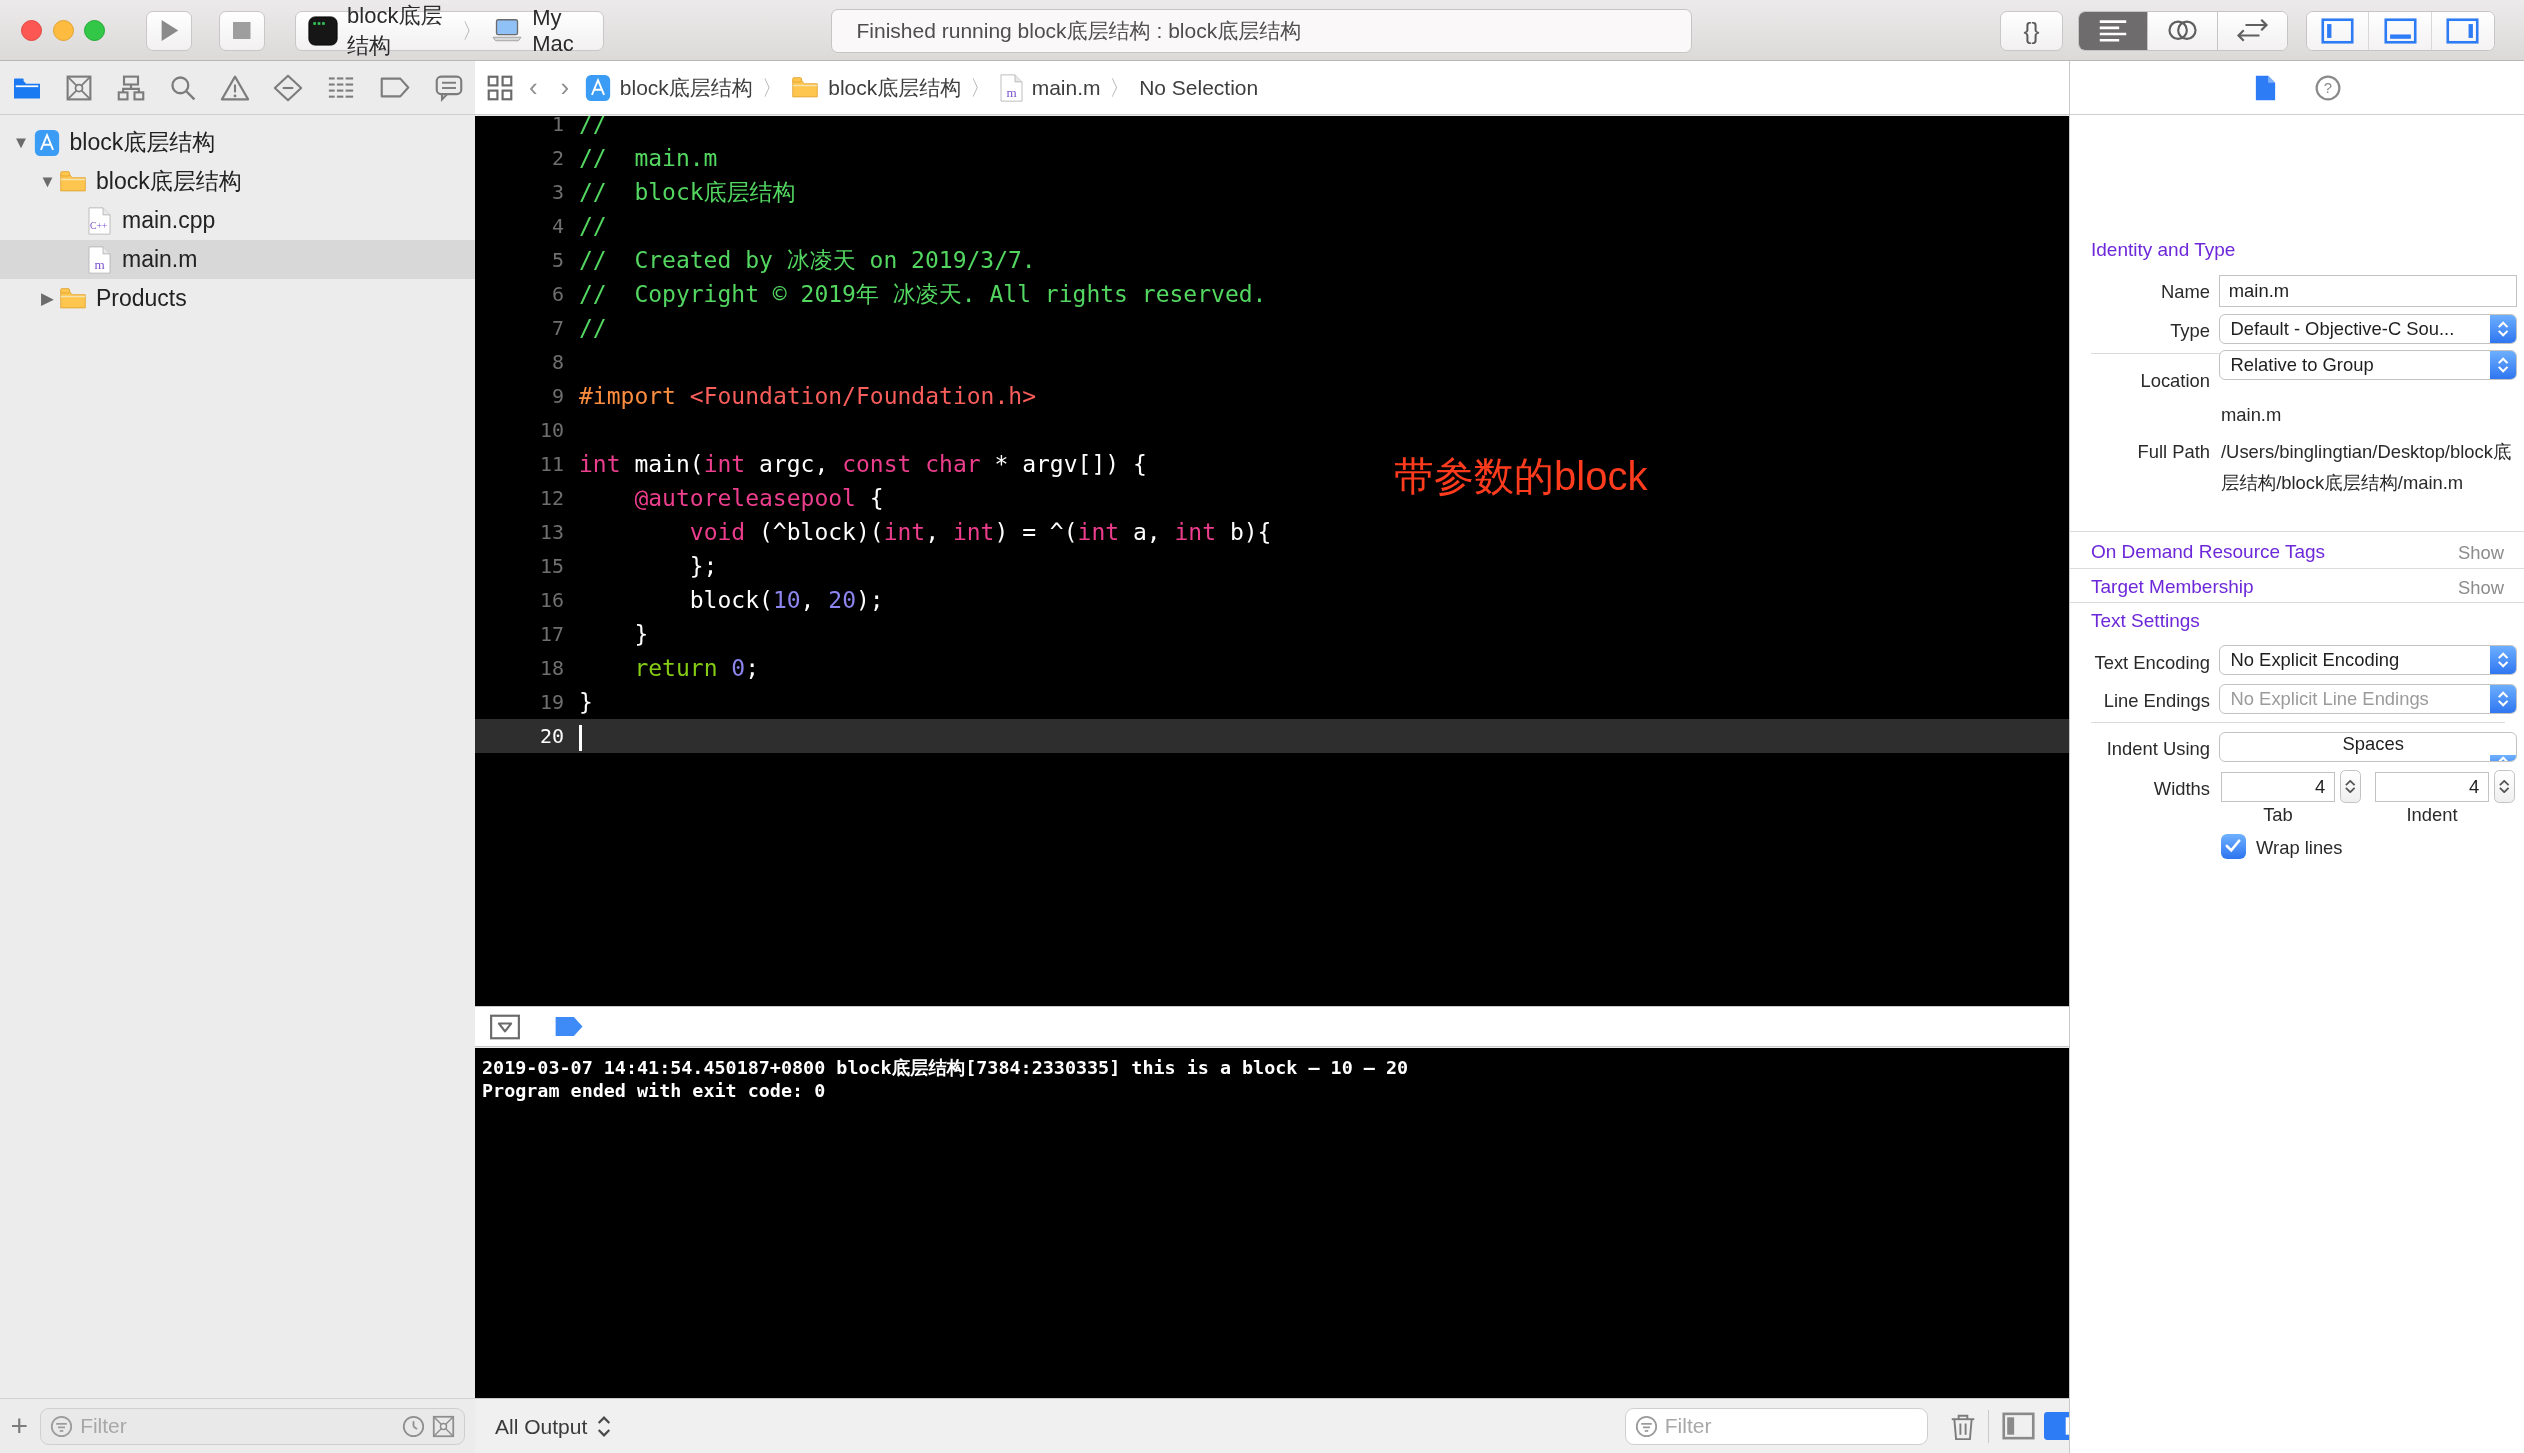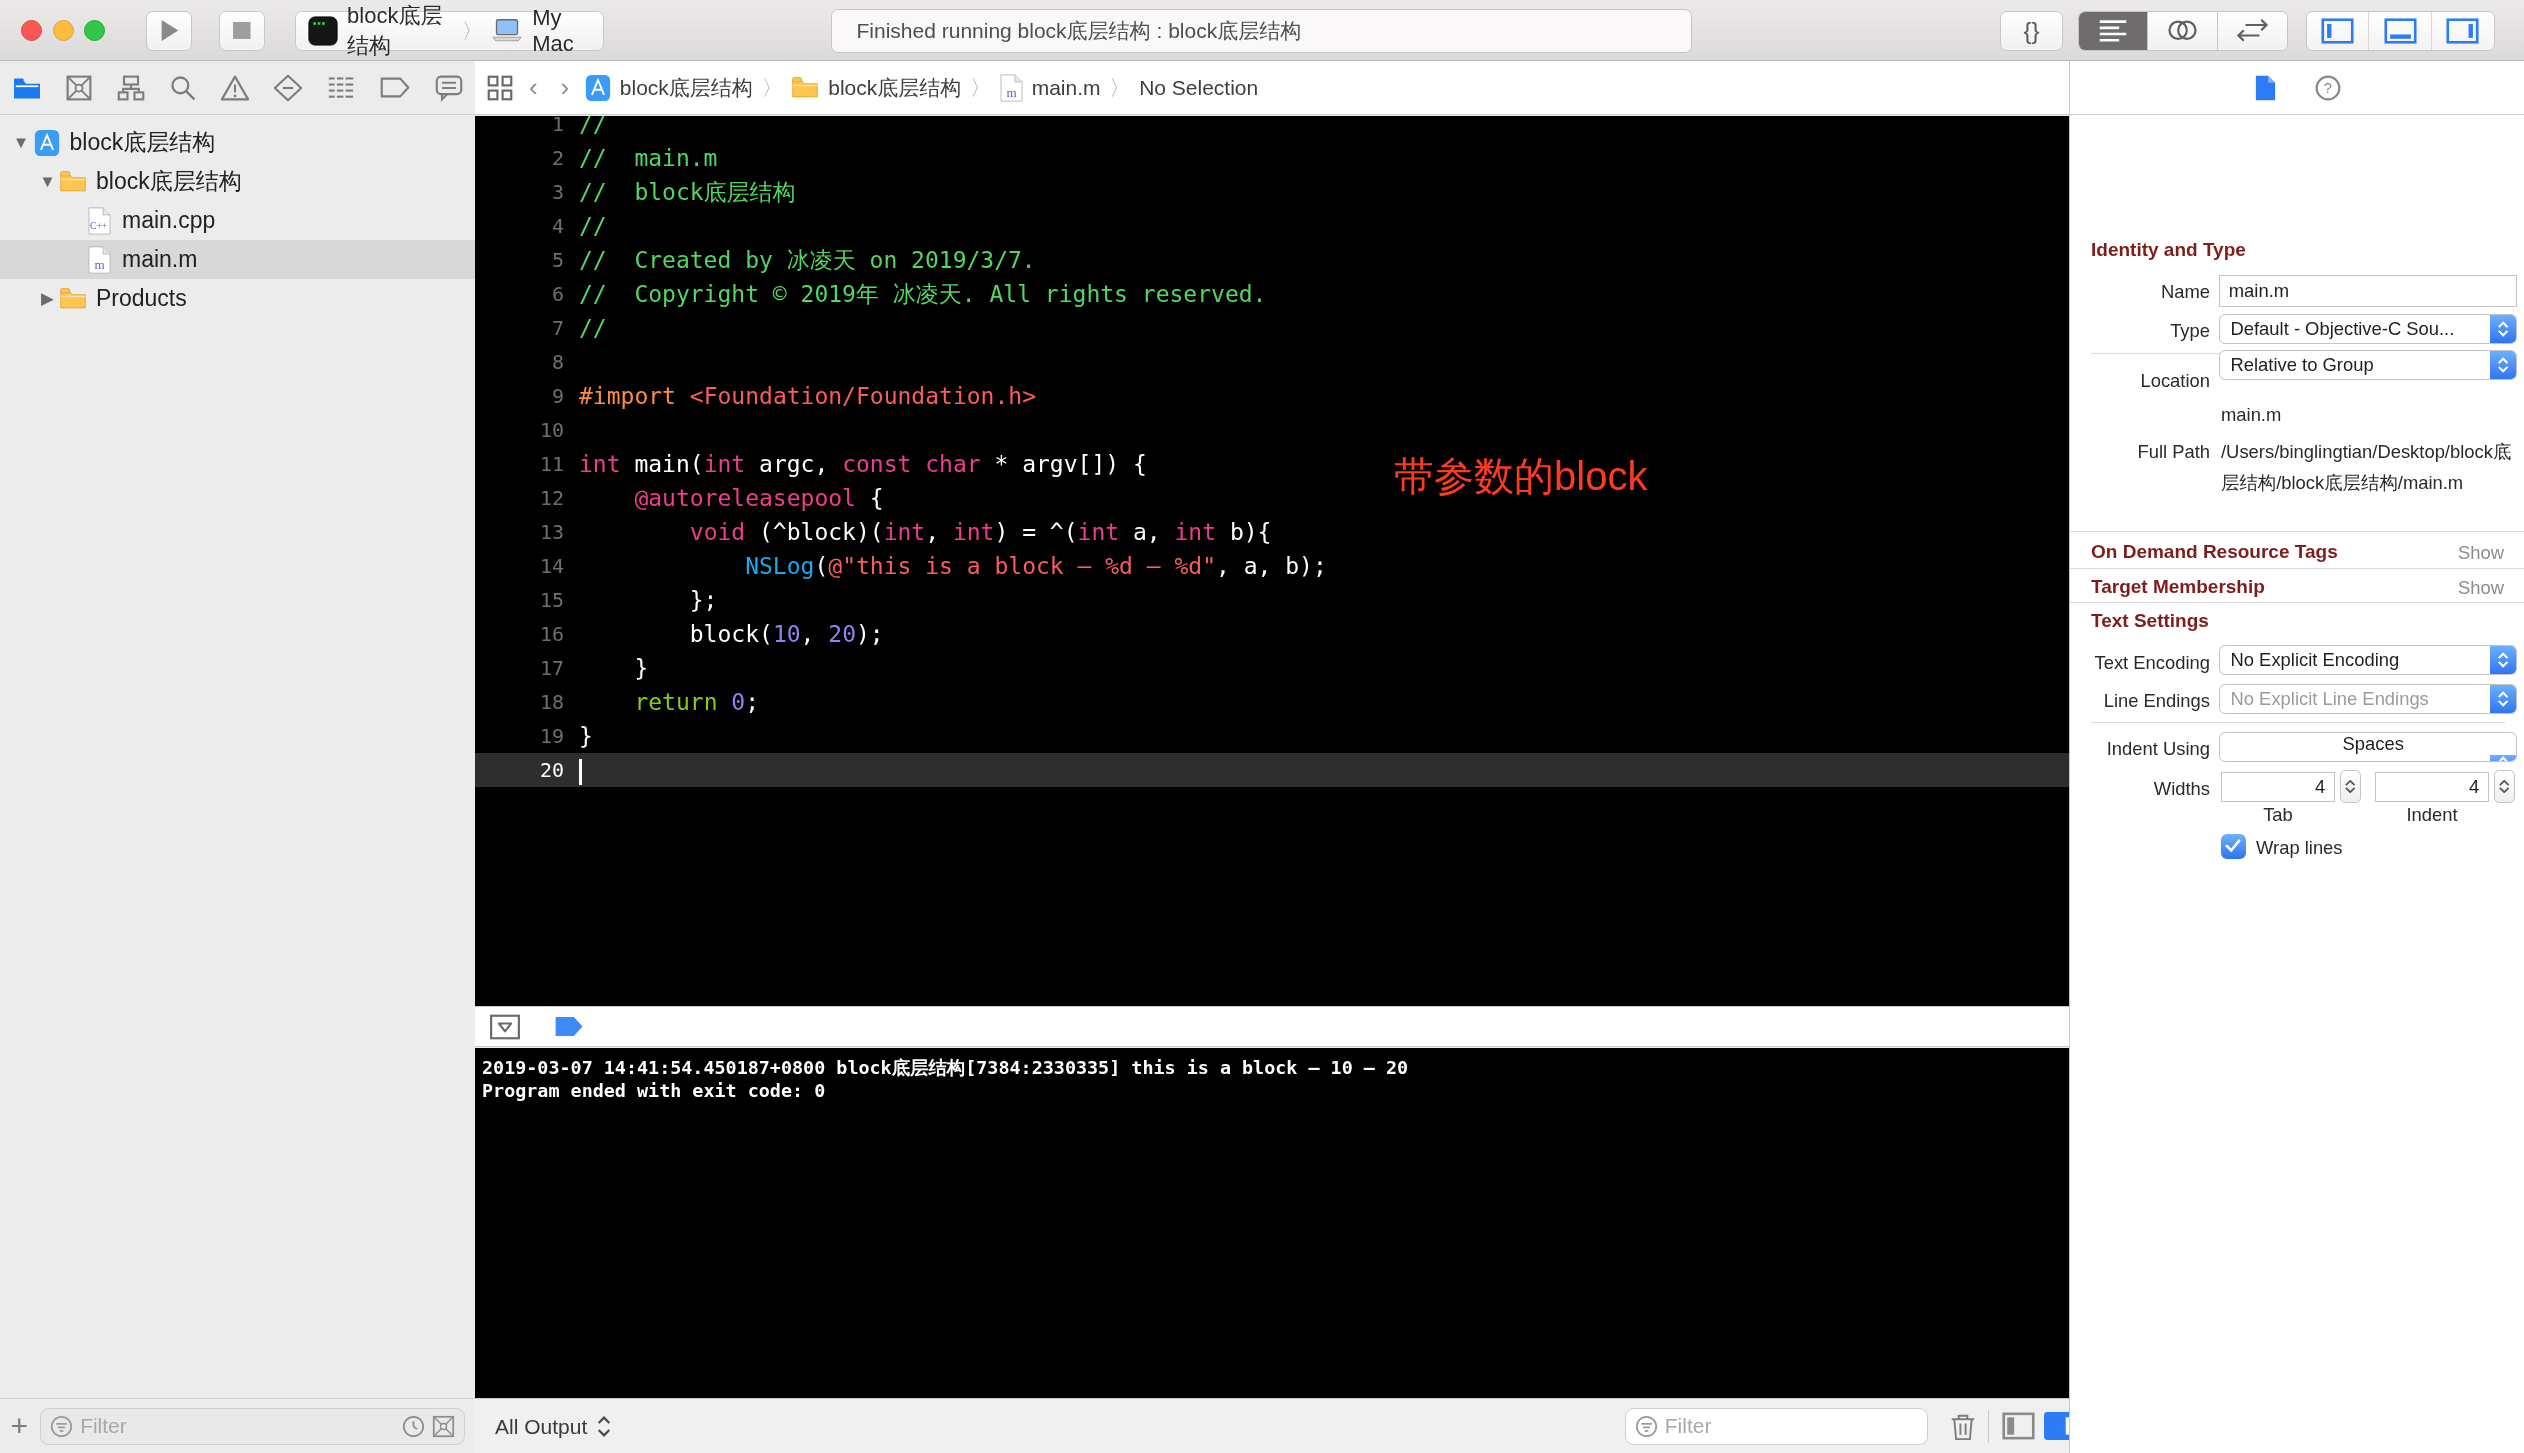--- a/index.html
+++ b/index.html
@@ -72,21 +72,21 @@
   #console { left:475px; top:1048px; width:1594px; height:351px; background:#000; padding:8px 0 0 7px; }
   .conline { font-family:"DejaVu Sans Mono",monospace; font-weight:bold; font-size:18.4px; line-height:23px; color:#FFFFFF; white-space:pre; }
   #consolebar { left:475px; top:1398px; width:1594px; height:62px; background:#F0F0F0; border-top:0.9px solid #C9C9C9; }
   #all-output { position:absolute; left:20px; top:0; height:55px; display:flex; align-items:center; gap:8.8px; }
   #all-output span.t { font-size:21px; color:#3A3A3A; }
   #consolebar .filterfield { position:absolute; left:1150px; top:8.8px; width:303px; background:#FFFFFF; }
   .barico { position:absolute; top:13px; }
 
   
   #inspector { left:2069px; top:115px; width:456px; height:1339px; background:#FFFFFF; border-left:0.9px solid #C8C8C8; }
-  .ihdr { position:absolute; left:21px; font-size:19px; font-weight:bold; color:#7f1d1d; }
+  .ihdr { position:absolute; left:21px; font-size:19px; font-weight:normal; color:#6d28d9; }
   .ilabel { position:absolute; width:119px; text-align:right; font-size:18.4px; color:#2A2A2A; }
   .ivalue { position:absolute; font-size:18.4px; color:#2A2A2A; }
   .ifield { position:absolute; left:149px; width:298px; height:32px; border:0.9px solid #C3C3C3; background:#FFFFFF;
     display:flex; align-items:center; padding:0 8.8px; font-size:18.4px; color:#1F1F1F; }
   .idrop { position:absolute; left:149px; width:298px; height:30px; border:0.9px solid #C3C3C3; border-radius:6.1px;
     background:#FFFFFF; display:flex; align-items:center; padding:0 0 0 10.5px; font-size:18.4px; color:#1F1F1F; overflow:hidden; }
   .idrop .cap { margin-left:auto; width:26px; height:30px; background:linear-gradient(#6FB1FF,#2D74F0);
     display:flex; flex-direction:column; align-items:center; justify-content:center; color:#fff; }
   .idrop .cap svg { margin:0.9px 0; }
   .idrop.disabled { color:#9B9B9B; }
@@ -443,21 +443,20 @@
       <div class="cl"><span class="num">4</span><span class="ctext"><span style="color: rgb(83, 215, 97);">//</span></span></div>
       <div class="cl"><span class="num">5</span><span class="ctext"><span style="color: rgb(83, 215, 97);">//  Created by 冰凌天 on 2019/3/7.</span></span></div>
       <div class="cl"><span class="num">6</span><span class="ctext"><span style="color: rgb(83, 215, 97); text-align: center;">//  Copyright © 2019年 冰凌天. All rights reserved.</span></span></div>
       <div class="cl"><span class="num">7</span><span class="ctext"><span style="color: rgb(83, 215, 97);">//</span></span></div>
       <div class="cl"><span class="num">8</span><span class="ctext"></span></div>
       <div class="cl"><span class="num">9</span><span class="ctext"><span style="color: rgb(253, 141, 63);">#import</span><span style="color: rgb(255, 255, 255);"> </span><span style="color: rgb(250, 94, 91);">&lt;Foundation/Foundation.h&gt;</span></span></div>
       <div class="cl"><span class="num">10</span><span class="ctext"></span></div>
       <div class="cl"><span class="num">11</span><span class="ctext"><span style="color: rgb(237, 62, 141);">int</span><span style="color: rgb(255, 255, 255);"> main(</span><span style="color: rgb(237, 62, 141);">int</span><span style="color: rgb(255, 255, 255);"> argc, </span><span style="color: rgb(237, 62, 141);">const</span><span style="color: rgb(255, 255, 255);"> </span><span style="color: rgb(237, 62, 141);">char</span><span style="color: rgb(255, 255, 255);"> * argv[]) {</span></span></div>
       <div class="cl"><span class="num">12</span><span class="ctext"><span style="color: rgb(255, 255, 255);">    </span><span style="color: rgb(237, 62, 141);">@autoreleasepool</span><span style="color: rgb(255, 255, 255);"> {</span></span></div>
       <div class="cl"><span class="num">13</span><span class="ctext"><span style="color: rgb(255, 255, 255);">        </span><span style="color: rgb(237, 62, 141);">void</span><span style="color: rgb(255, 255, 255);"> (^block)(</span><span style="color: rgb(237, 62, 141);">int</span><span style="color: rgb(255, 255, 255);">, </span><span style="color: rgb(237, 62, 141);">int</span><span style="color: rgb(255, 255, 255);">) = ^(</span><span style="color: rgb(237, 62, 141);">int</span><span style="color: rgb(255, 255, 255);"> a, </span><span style="color: rgb(237, 62, 141);">int</span><span style="color: rgb(255, 255, 255);"> b){</span></span></div>
-      <div class="cl"><span class="num">14</span><span class="ctext"><span style="color: rgb(255, 255, 255);">            </span><span style="color: rgb(31, 168, 232);">NSLog</span><span style="color: rgb(255, 255, 255);">(</span><span style="color: rgb(250, 94, 91);">@"this is a block – %d – %d"</span><span style="color: rgb(255, 255, 255);">, a, b);</span></span></div>
       <div class="cl"><span class="num">15</span><span class="ctext"><span style="color: rgb(255, 255, 255);">        };</span></span></div>
       <div class="cl"><span class="num">16</span><span class="ctext"><span style="color: rgb(255, 255, 255);">        block(</span><span style="color: rgb(140, 133, 238);">10</span><span style="color: rgb(255, 255, 255);">, </span><span style="color: rgb(140, 133, 238);">20</span><span style="color: rgb(255, 255, 255);">);</span></span></div>
       <div class="cl"><span class="num">17</span><span class="ctext"><span style="color: rgb(255, 255, 255);">    }</span></span></div>
       <div class="cl"><span class="num">18</span><span class="ctext"><span style="color: rgb(255, 255, 255);">    </span><span style="color: #84cc16;">return</span><span style="color: rgb(255, 255, 255);"> </span><span style="color: rgb(140, 133, 238);">0</span><span style="color: rgb(255, 255, 255);">;</span></span></div>
       <div class="cl"><span class="num">19</span><span class="ctext"><span style="color: rgb(255, 255, 255);">}</span></span></div>
       <div class="cl current"><span class="num">20</span><span class="ctext"><span class="caret"></span></span></div>
     </div>
   <div id="annotation" class="abs" style="color: rgb(255, 59, 30);">带参数的block</div>
 </div>
 

